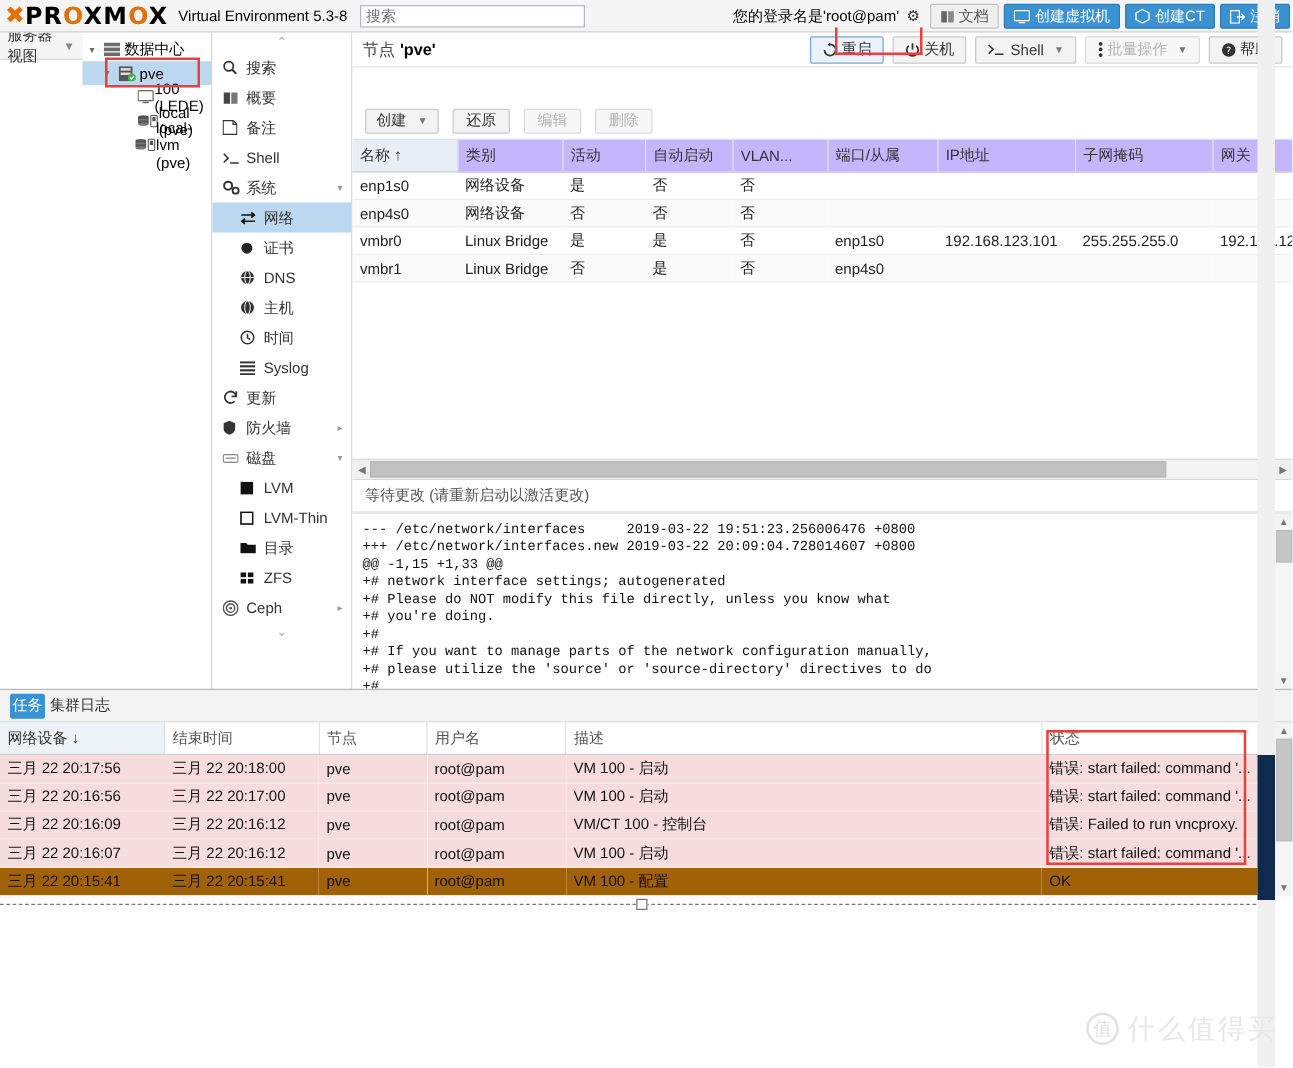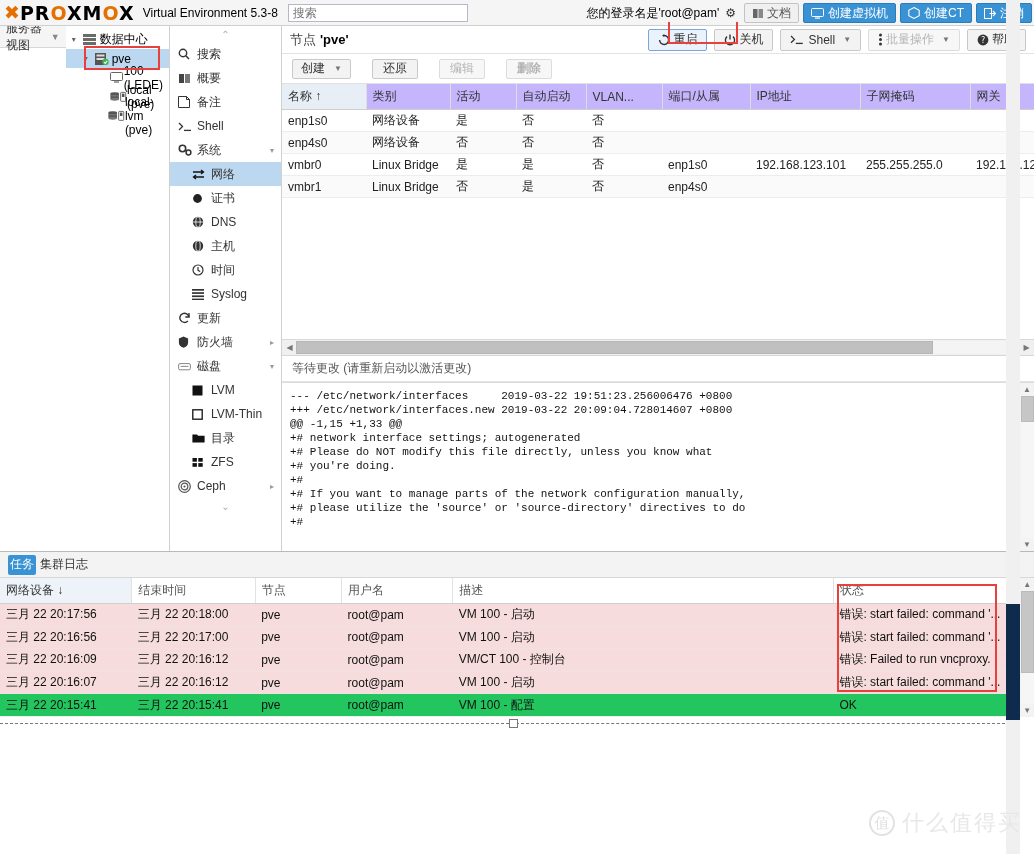--- a/index.html
+++ b/index.html
@@ -68,22 +68,22 @@
   .mi .exp-r { position:absolute; right:7px; color:#999; font-size:8px; }
 
   
   #content { flex:1; display:flex; flex-direction:column; background:#fff; min-width:0; }
   .node-title { height:28px; display:flex; align-items:center; padding-left:8px;
                 font-size:13px; color:#444; border-bottom:1px solid #e3e3e3;
                 background:#fff; }
   .node-title b { color:#000; font-weight:bold; }
 
   
-  .ctoolbar { height:30px; display:flex; align-items:center; gap:21px; padding:0 10px;
-              border-bottom:1px solid #e0e0e0; background:#fff; }
+  .ctoolbar { height:30px; display:flex; align-items:center; gap:11px; padding:0 10px;
+              border-bottom:1px solid #e0e0e0; background:#fff;margin-top:28px; }
   .cbtn { height:20px; border:1px solid #c9c9c9; border-radius:2px; background:#f3f3f3;
           font-size:12px; color:#333; padding:0 8px; display:flex; align-items:center;
           gap:3px; cursor:pointer; }
   .cbtn.disabled { color:#b4b4b4; background:#f7f7f7; border-color:#dcdcdc; }
   .cbtn .dd { font-size:8px; color:#777; }
 
   
   .gridwrap { flex:none; height:272px; display:flex; flex-direction:column;
               border-bottom:1px solid #d6d6d6; position:relative; }
   table.grid { border-collapse:collapse; width:100%; table-layout:fixed; }
@@ -127,21 +127,21 @@
   .taskgrid { flex:1; display:flex; min-height:0; }
   .taskgrid table { border-collapse:collapse; width:100%; table-layout:fixed; }
   .taskgrid th { background:#fff; border-right:1px solid #e2e2e2;
                  border-bottom:1px solid #cfcfcf; font-weight:normal; font-size:12px;
                  color:#555; text-align:left; padding:4px 6px; height:24px; }
   .taskgrid th.sorted { background:#eef3f9; color:#333; }
   .taskgrid td { font-size:12px; color:#111; padding:2px 6px; height:20px;
                  border-bottom:1px solid #f0e2e2; white-space:nowrap; overflow:hidden;
                  text-overflow:ellipsis; }
   .taskgrid tr.err td { background:#f6dcdc; }
-  .taskgrid tr.ok td { background:#22c55e; border-bottom:1px solid #efefef; }
+  .taskgrid tr.ok td { background:#a16207; border-bottom:1px solid #efefef; }
 
   
   .anno { position:absolute; border:2px solid #e8403a; pointer-events:none; z-index:50; }
 
   
   .dashed-sep { position:absolute; left:0; width:1020px; height:0;
                 border-top:1px dashed #777; }
   .sp-handle { position:absolute; width:9px; height:9px; background:#fff;
                border:1px solid #777; }
 
@@ -522,21 +522,21 @@
         <div class="cbtn" style="min-width: 46px; justify-content: center;">
           <span>创建</span>
           <span class="dd" style="margin-left:6px">▼</span>
         </div>
         <div class="cbtn" style="min-width: 46px; justify-content: center;">
           <span>还原</span>
         </div>
         <div class="cbtn disabled" style="min-width: 46px; justify-content: center;">
           <span>编辑</span>
         </div>
-        <div class="cbtn disabled" style="min-width: 46px; justify-content: center; font-weight: bold;">
+        <div class="cbtn disabled" style="min-width: 46px; justify-content: center;">
           <span>删除</span>
         </div>
       </div>
 
     <div class="gridwrap">
       <div class="grid-body">
         <table class="grid">
           <thead>
               <tr id="net-head">
                 <th class="sorted" style="width: 84px;"><span>名称</span><span> ↑</span></th>

